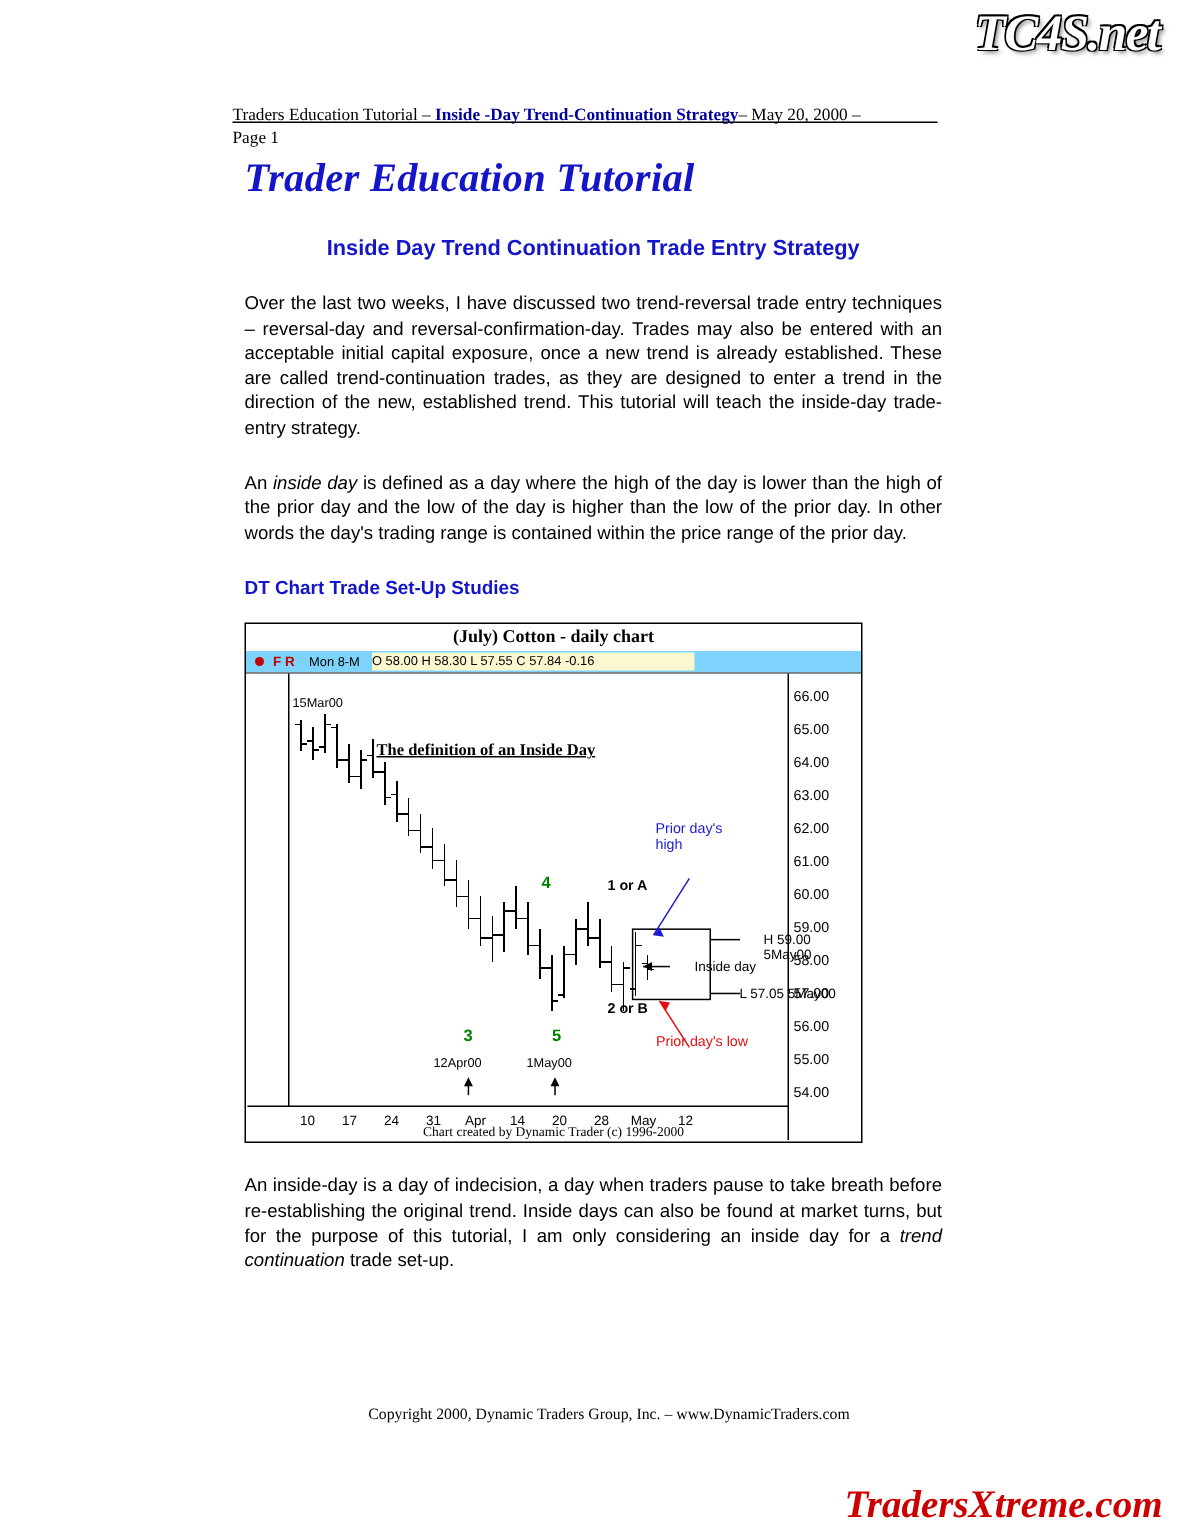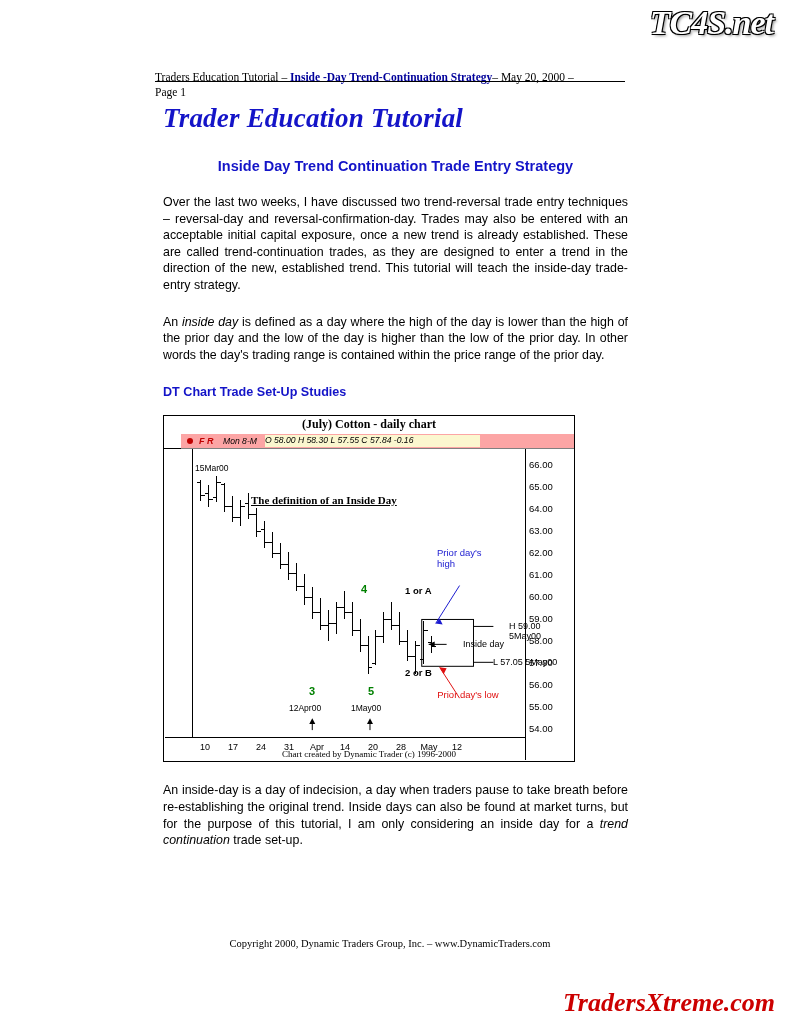--- a/index.html
+++ b/index.html
@@ -119,26 +119,25 @@
     top: 1px; left: 0; right: 0;
     text-align: center;
     font-family: "Liberation Serif", serif;
     font-size: 12px;
     font-weight: bold;
     border-bottom: 1px solid #000;
     padding-bottom: 16px;
   }
   .chart-toolbar {
     position: absolute;
-    top: 18px; left: 17px; right: 0;
+    top: 18px; left: 0; right: 0;
     height: 14px;
-    background: #fca5a5;
+    background: #7dd3fc;
     border-bottom: 1px solid #808080;
     font-size: 9px;
-    font-style: italic;
   }
   .chart-toolbar .tb-dot {
     position: absolute;
     left: 6px; top: 4px;
     width: 6px; height: 6px;
     border-radius: 50%;
     background: #c00000;
   }
   .chart-toolbar .tb-fr {
     position: absolute;
@@ -285,21 +284,21 @@
     position: absolute;
     left: 0; top: 0;
     width: 100%; height: 100%;
     overflow: visible;
   }
 
   
   .footer {
     position: absolute;
     top: 938px;
-    left: 155px;
+    left: 171px;
     width: 470px;
     text-align: center;
     font-family: "Liberation Serif", serif;
     font-size: 10.5px;
     color: #000;
   }
   .wm-bottom {
     position: absolute;
     bottom: 6px;
     right: 16px;

